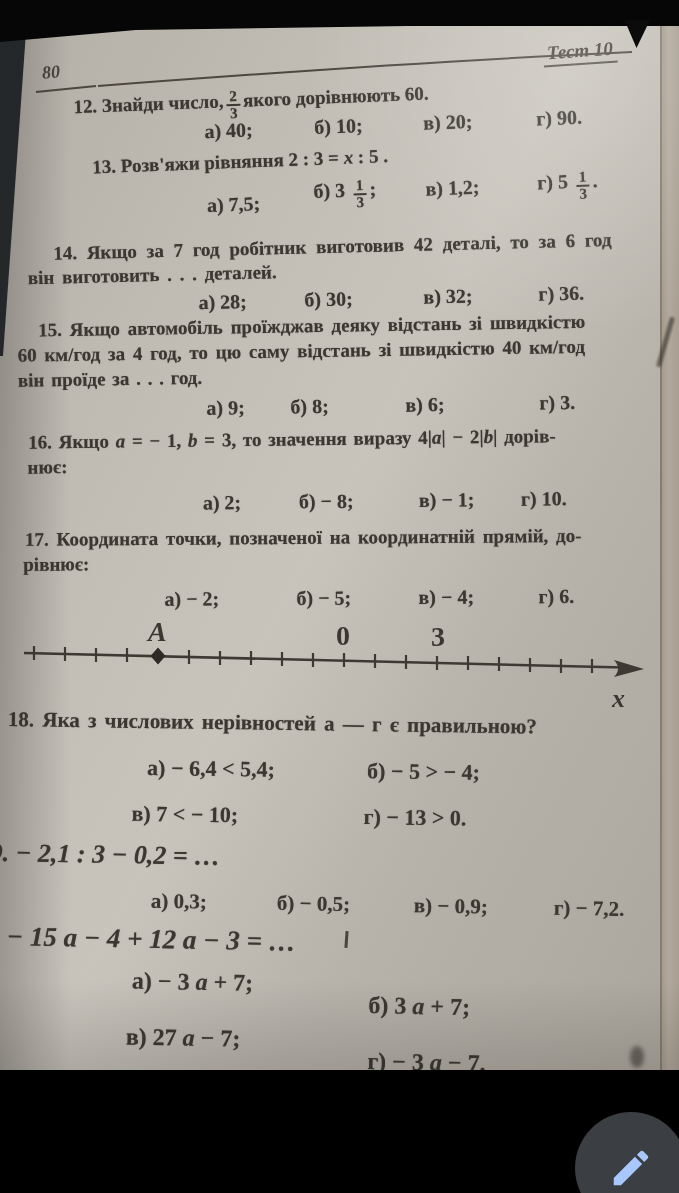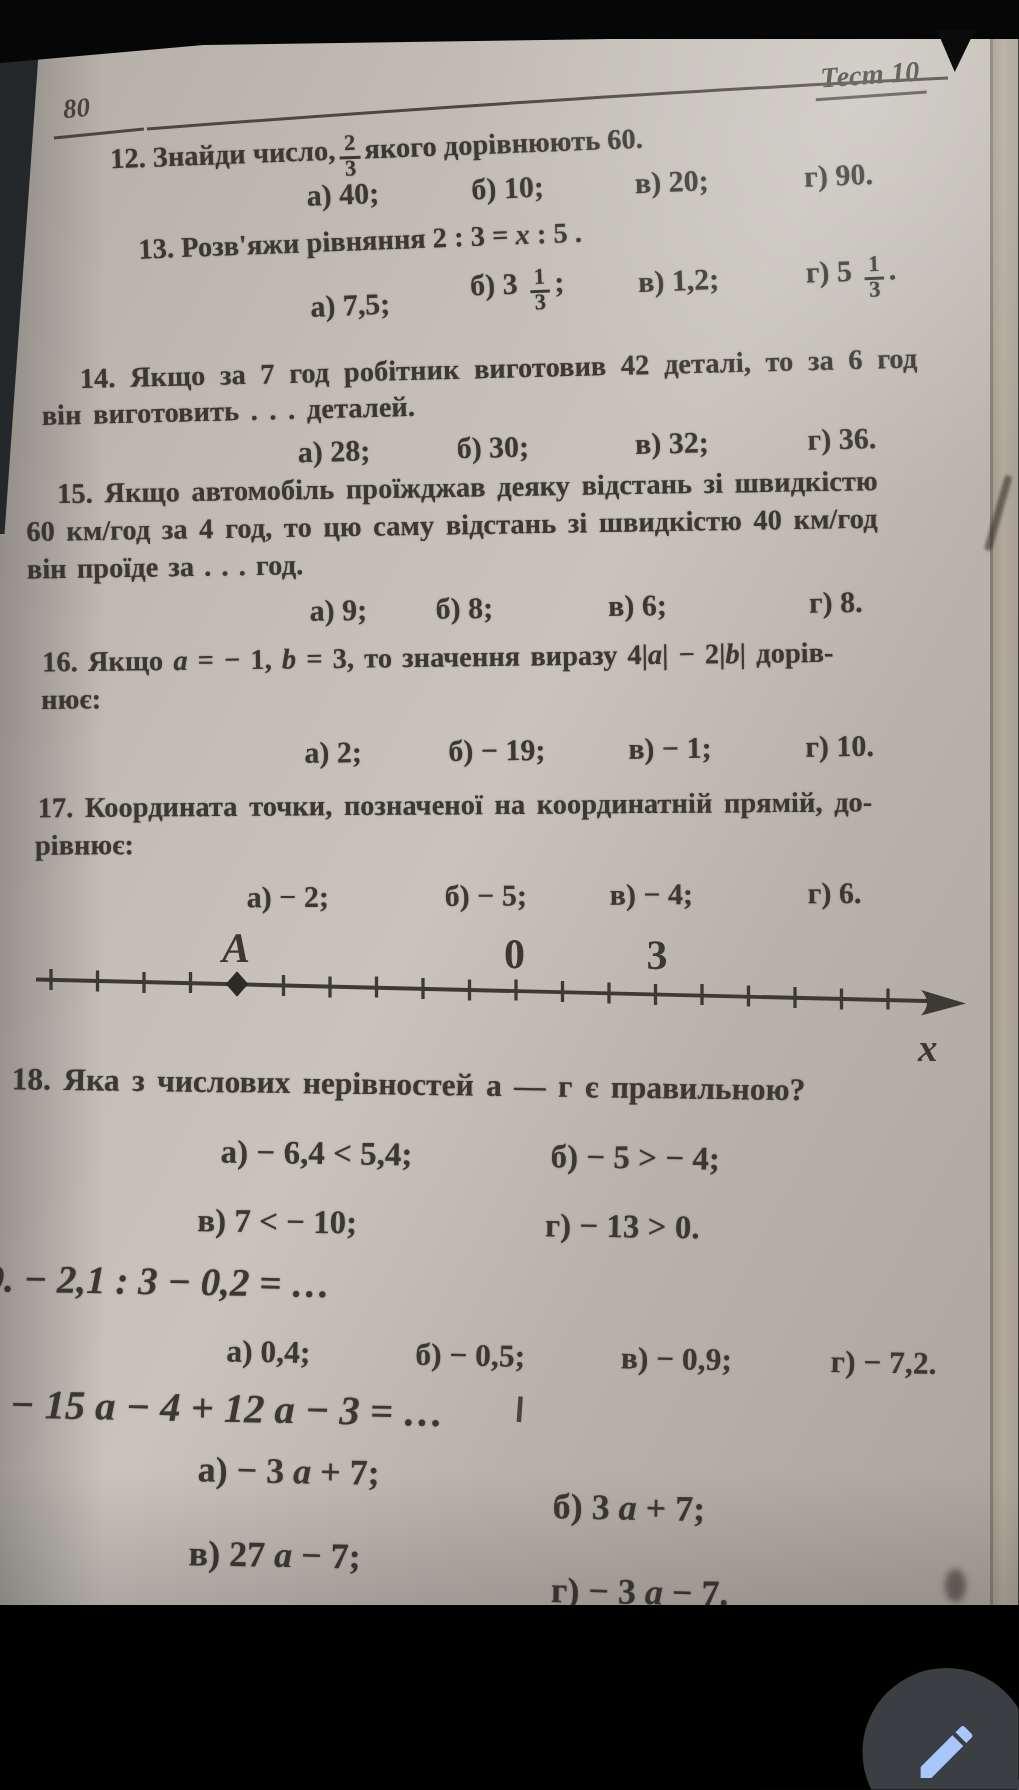--- a/index.html
+++ b/index.html
@@ -95,42 +95,42 @@
   </div>
 
   <div class="blk" style="top:294px;transform:rotate(-0.9deg);transform-origin:0 50%">
     <div class="t ws2" style="left:38px;top:0">15. Якщо автомобіль проїжджав деяку відстань зі швидкістю</div>
     <div class="t ws2" style="left:17px;top:25px">60 км/год за 4 год, то цю саму відстань зі швидкістю 40 км/год</div>
     <div class="t ws3" style="left:17px;top:50px">він проїде за . . . год.</div>
     <div class="row" style="top:80px">
       <span class="opt" style="left:205px">а) 9;</span>
       <span class="opt" style="left:289px">б) 8;</span>
       <span class="opt" style="left:404px">в) 6;</span>
-      <span class="opt" style="left:538px">г) 8.</span>
+      <span class="opt" style="left:538px">г) 3.</span>
     </div>
   </div>
 
   <div class="blk" style="top:406px;transform:rotate(-0.7deg);transform-origin:0 50%">
     <div class="t ws3" style="left:28px;top:0"><span>16. Якщо </span><span class="it">a</span><span> = − 1, </span><span class="it">b</span><span> = 3, то значення виразу 4|</span><span class="it">a</span><span>| − 2|</span><span class="it">b</span><span>| дорів-</span></div>
     <div class="t" style="left:27px;top:25px">нює:</div>
     <div class="row" style="top:62px">
       <span class="opt" style="left:202px">а) 2;</span>
-      <span class="opt" style="left:298px">б) − 19;</span>
+      <span class="opt" style="left:298px">б) − 8;</span>
       <span class="opt" style="left:418px">в) − 1;</span>
-      <span class="opt" style="left:536px">г) 10.</span>
+      <span class="opt" style="left:520px">г) 10.</span>
     </div>
   </div>
 
   <div class="blk" style="top:503px;transform:rotate(-0.4deg);transform-origin:0 50%">
     <div class="t ws2" style="left:25px;top:0">17. Координата точки, позначеної на координатній прямій, до-</div>
     <div class="t" style="left:23px;top:25px">рівнює:</div>
     <div class="row" style="top:60px">
       <span class="opt" style="left:164px">а) − 2;</span>
       <span class="opt" style="left:296px">б) − 5;</span>
-      <span class="opt" style="left:406px">в) − 4;</span>
+      <span class="opt" style="left:418px">в) − 4;</span>
       <span class="opt" style="left:538px">г) 6.</span>
     </div>
   </div>
 
   <svg style="position:absolute;left:8px;top:587px" width="660" height="100">
     <path d="M16 40 L616 54.5" stroke="#3d3a34" stroke-width="2.6" fill="none"></path>
     <path d="M26 33 v14 M57 34 v14 M88 35 v14 M119 35 v14 M150 36 v14 M181 37 v14 M212 38 v14 M243 38 v14 M274 39 v14 M305 40 v14 M336 40 v14 M367 41 v14 M398 42 v14 M429 43 v14 M460 43 v14 M491 44 v14 M522 45 v14 M553 46 v14 M584 46 v14" stroke="#3d3a34" stroke-width="2.2" fill="none"></path>
     <polygon points="150,34.5 157.5,43 150,51.5 142.5,43" fill="#2e2b26"></polygon>
     <path d="M636 56 L606 47 Q614 55.5 606 64 Z" fill="#3d3a34"></path>
     <text x="140" y="28" font-size="28" font-weight="bold" font-style="italic">A</text>
@@ -147,21 +147,21 @@
     </div>
     <div class="row" style="top:92px">
       <span class="opt" style="left:133px;font-size:22px">в) 7 &lt; − 10;</span>
       <span class="opt" style="left:365px;font-size:22px">г) − 13 &gt; 0.</span>
     </div>
   </div>
 
   <div class="blk" style="top:812px;transform:rotate(1deg);transform-origin:0 50%">
     <div class="t eq" style="left:-10px;top:0;font-size:26px">9. − 2,1 : 3 − 0,2 = …</div>
     <div class="row" style="top:48px">
-      <span class="opt" style="left:152px;font-size:21px">а) 0,4;</span>
+      <span class="opt" style="left:152px;font-size:21px">а) 0,3;</span>
       <span class="opt" style="left:278px;font-size:21px">б) − 0,5;</span>
       <span class="opt" style="left:415px;font-size:21px">в) − 0,9;</span>
       <span class="opt" style="left:555px;font-size:21px">г) − 7,2.</span>
     </div>
   </div>
 
   <div class="blk" style="top:895px;transform:rotate(1.1deg);transform-origin:0 50%">
     <div class="t eq" style="left:-20px;top:0;font-size:27px">0. − 15 a − 4 + 12 a − 3 = …</div>
     <span class="opt" style="left:133px;top:44px;font-size:24px"><span>а) − 3 </span><span class="it">a</span><span> + 7;</span></span>
     <span class="opt" style="left:370px;top:64px;font-size:24px"><span>б) 3 </span><span class="it">a</span><span> + 7;</span></span>

